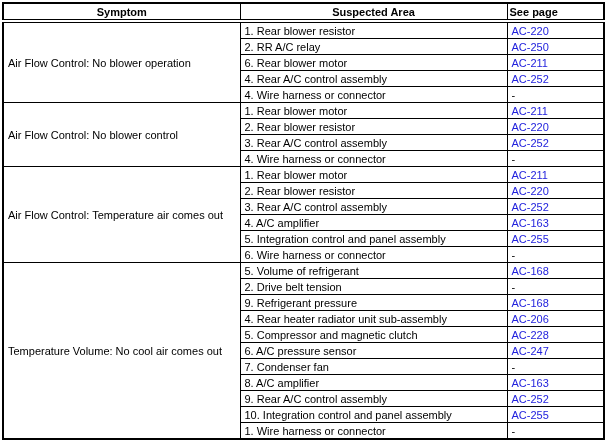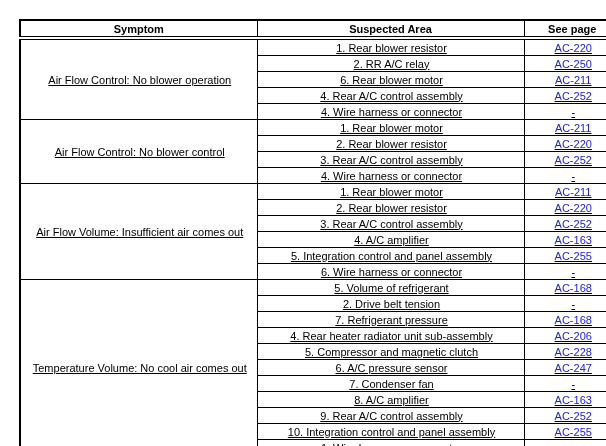--- a/index.html
+++ b/index.html
@@ -4,21 +4,21 @@
 <style>
   html, body {
     margin: 0;
     padding: 0;
     background: #ffffff;
   }
   .page {
     width: 606px;
     height: 446px;
     box-sizing: border-box;
-    padding: 19px;
+    padding: 2px;
     background: #ffffff;
     font-family: "Liberation Sans", "DejaVu Sans", sans-serif;
   }
   table.diag {
     border-collapse: collapse;
     table-layout: fixed;
     width: 601px;
     font-size: 11px;
     color: #000000;
   }
@@ -29,29 +29,28 @@
     border-width: 2px;
   }
   table.diag thead th {
     border-bottom: 4px double #000000;
     font-weight: bold;
     height: 13px;
     padding: 1px 2px;
     background: #ffffff;
   }
   th.col-symptom, th.col-area { text-align: center; }
-  th.col-page { text-align: center; padding-left: 4px; }
+  th.col-page { text-align: left; padding-left: 4px; }
   table.diag td {
     height: 15px;
     padding: 0 2px 0 4px;
     vertical-align: middle;
-    text-align: center;
+    text-align: left;
     white-space: nowrap;
     overflow: hidden;
-    text-decoration: underline;
   }
   td.symptom {
     vertical-align: middle;
   }
   td.page a {
     color: var(--link-color, #2222dd);
     text-decoration: none;
     cursor: pointer;
   }
 </style>
@@ -105,21 +104,21 @@
         </tr>
         <tr>
           <td class="area">3. Rear A/C control assembly</td>
           <td class="page"><a>AC-252</a></td>
         </tr>
         <tr>
           <td class="area">4. Wire harness or connector</td>
           <td class="page">-</td>
         </tr>
         <tr>
-          <td class="symptom" rowspan="6">Air Flow Volume: Insufficient air comes out</td>
+          <td class="symptom" rowspan="6">Air Flow Control: Temperature air comes out</td>
           <td class="area">1. Rear blower motor</td>
           <td class="page"><a>AC-211</a></td>
         </tr>
         <tr>
           <td class="area">2. Rear blower resistor</td>
           <td class="page"><a>AC-220</a></td>
         </tr>
         <tr>
           <td class="area">3. Rear A/C control assembly</td>
           <td class="page"><a>AC-252</a></td>
@@ -139,21 +138,21 @@
         <tr>
           <td class="symptom" rowspan="11">Temperature Volume: No cool air comes out</td>
           <td class="area">5. Volume of refrigerant</td>
           <td class="page"><a>AC-168</a></td>
         </tr>
         <tr>
           <td class="area">2. Drive belt tension</td>
           <td class="page">-</td>
         </tr>
         <tr>
-          <td class="area">7. Refrigerant pressure</td>
+          <td class="area">9. Refrigerant pressure</td>
           <td class="page"><a>AC-168</a></td>
         </tr>
         <tr>
           <td class="area">4. Rear heater radiator unit sub-assembly</td>
           <td class="page"><a>AC-206</a></td>
         </tr>
         <tr>
           <td class="area">5. Compressor and magnetic clutch</td>
           <td class="page"><a>AC-228</a></td>
         </tr>

